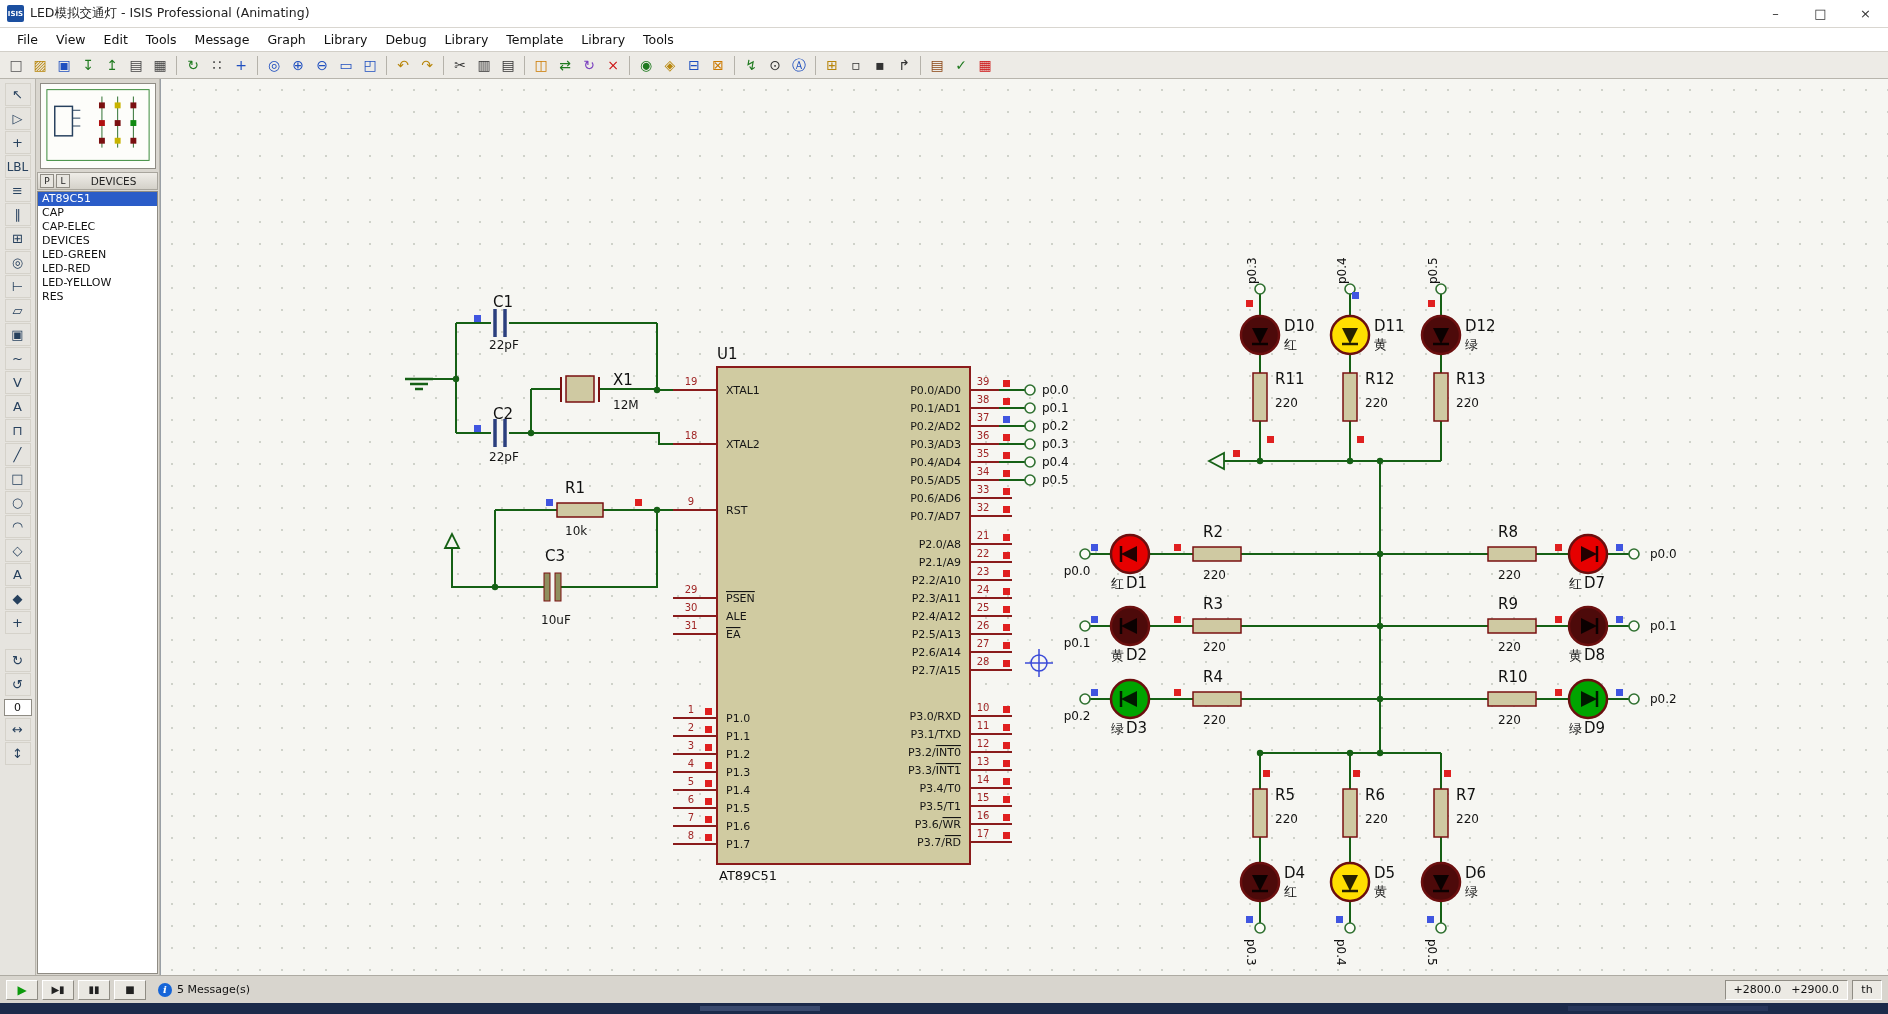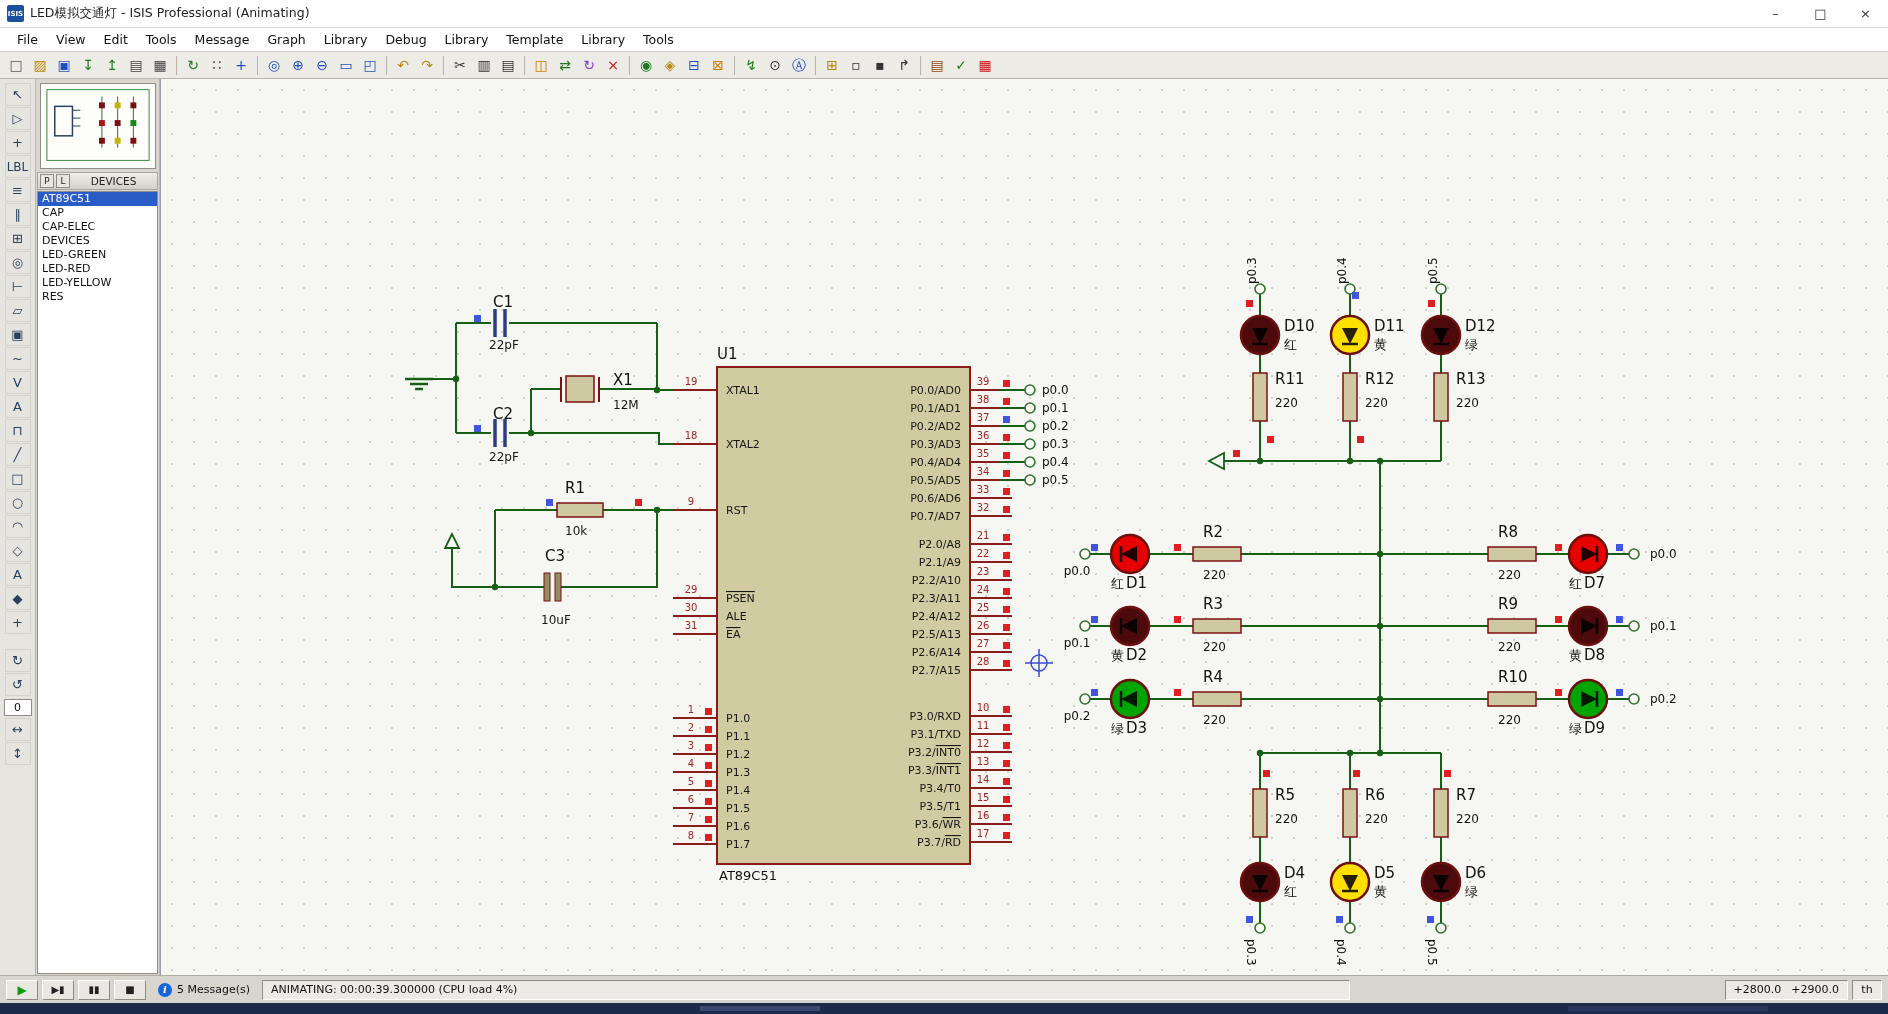--- a/index.html
+++ b/index.html
@@ -766,21 +766,20 @@
     <div class="simbtn">
         <span>▮▮</span>
       </div>
     <div class="simbtn">
         <span>■</span>
       </div>
     <div class="infowrap">
       <div class="infoicon">i</div>
       <div class="msgtext">5 Message(s)</div>
     </div>
-    <div class="statusbox anim">ANIMATING: 00:00:39.300000 (CPU load 4%)</div>
     <div class="spacer"></div>
     <div class="statusbox coordbox">
       <span>+2800.0</span>
       <span>+2900.0</span>
     </div>
     <div class="statusbox unitbox">th</div>
   </div>
 
   <div class="sliver">
     <div class="blob1"></div>

